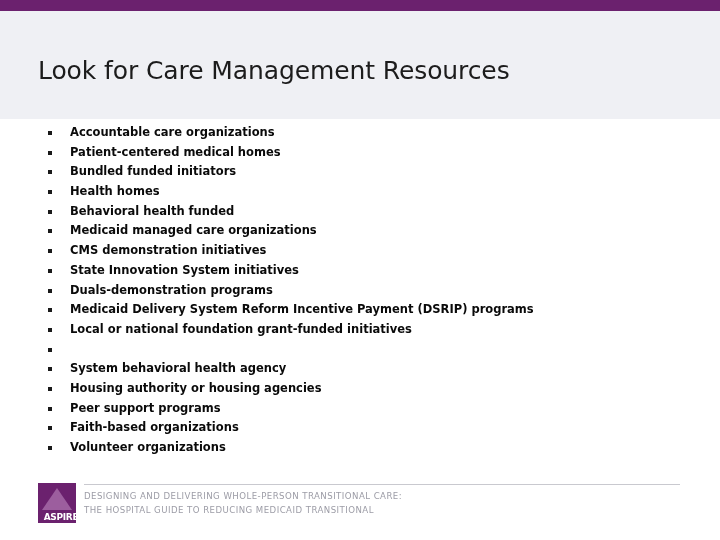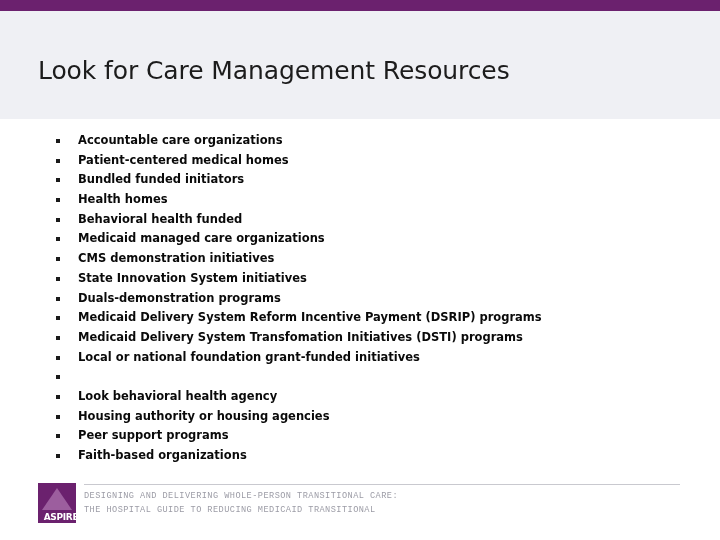--- a/index.html
+++ b/index.html
@@ -60,21 +60,21 @@
   .content {
     position: absolute;
     left: 0;
     top: 119px;
     width: 720px;
   }
 
   .bullet-list {
     list-style: none;
     margin: 0;
-    padding: 12px;
+    padding: 4px;
   }
 
   .bullet-item {
     position: relative;
     height: 19.7px;
     padding-left: 66px;
     font-family: "DejaVu Sans", sans-serif;
     font-size: 11.5px;
     font-weight: 600;
     color: #0A0A0A;
@@ -141,21 +141,21 @@
     left: 84px;
     top: 490px;
     font-family: "DejaVu Sans", sans-serif;
     font-size: 8.6px;
     font-weight: 400;
     color: #9C9CA6;
     letter-spacing: 0.45px;
     line-height: 13.5px;
     white-space: nowrap;
   }
-  .footer-text-line { display: block; font-family: Liberation Mono, monospace; }
+  .footer-text-line { display: block; }
 </style>
 </head>
 <body>
 
 <div class="slide">
 
   <div class="top-bar"></div>
 
   <div class="header-band">
     <div class="page-title">Look for Care Management Resources</div>
@@ -198,44 +198,44 @@
       <li class="bullet-item">
         <span class="bullet-marker"></span>
         <span>Duals-demonstration programs</span>
       </li>
       <li class="bullet-item">
         <span class="bullet-marker"></span>
         <span>Medicaid Delivery System Reform Incentive Payment (DSRIP) programs</span>
       </li>
       <li class="bullet-item">
         <span class="bullet-marker"></span>
-        <span>Medicaid Delivery System Transfomation Initiatives (DSTI) programs</span>
-      </li>
-      <li class="bullet-item">
-        <span class="bullet-marker"></span>
         <span>Local or national foundation grant-funded initiatives</span>
       </li>
       <li class="bullet-item">
         <span class="bullet-marker"></span>
       </li>
       <li class="bullet-item">
         <span class="bullet-marker"></span>
-        <span>Look behavioral health agency</span>
+        <span>System behavioral health agency</span>
       </li>
       <li class="bullet-item">
         <span class="bullet-marker"></span>
         <span>Housing authority or housing agencies</span>
       </li>
       <li class="bullet-item">
         <span class="bullet-marker"></span>
         <span>Peer support programs</span>
       </li>
       <li class="bullet-item">
         <span class="bullet-marker"></span>
         <span>Faith-based organizations</span>
+      </li>
+      <li class="bullet-item">
+        <span class="bullet-marker"></span>
+        <span>Volunteer organizations</span>
       </li>
     </ul>
   </div>
 
   <div class="footer-logo">
     <div class="footer-logo-triangle"></div>
     <div class="footer-logo-text">ASPIRE</div>
   </div>
 
   <div class="footer-divider"></div>

